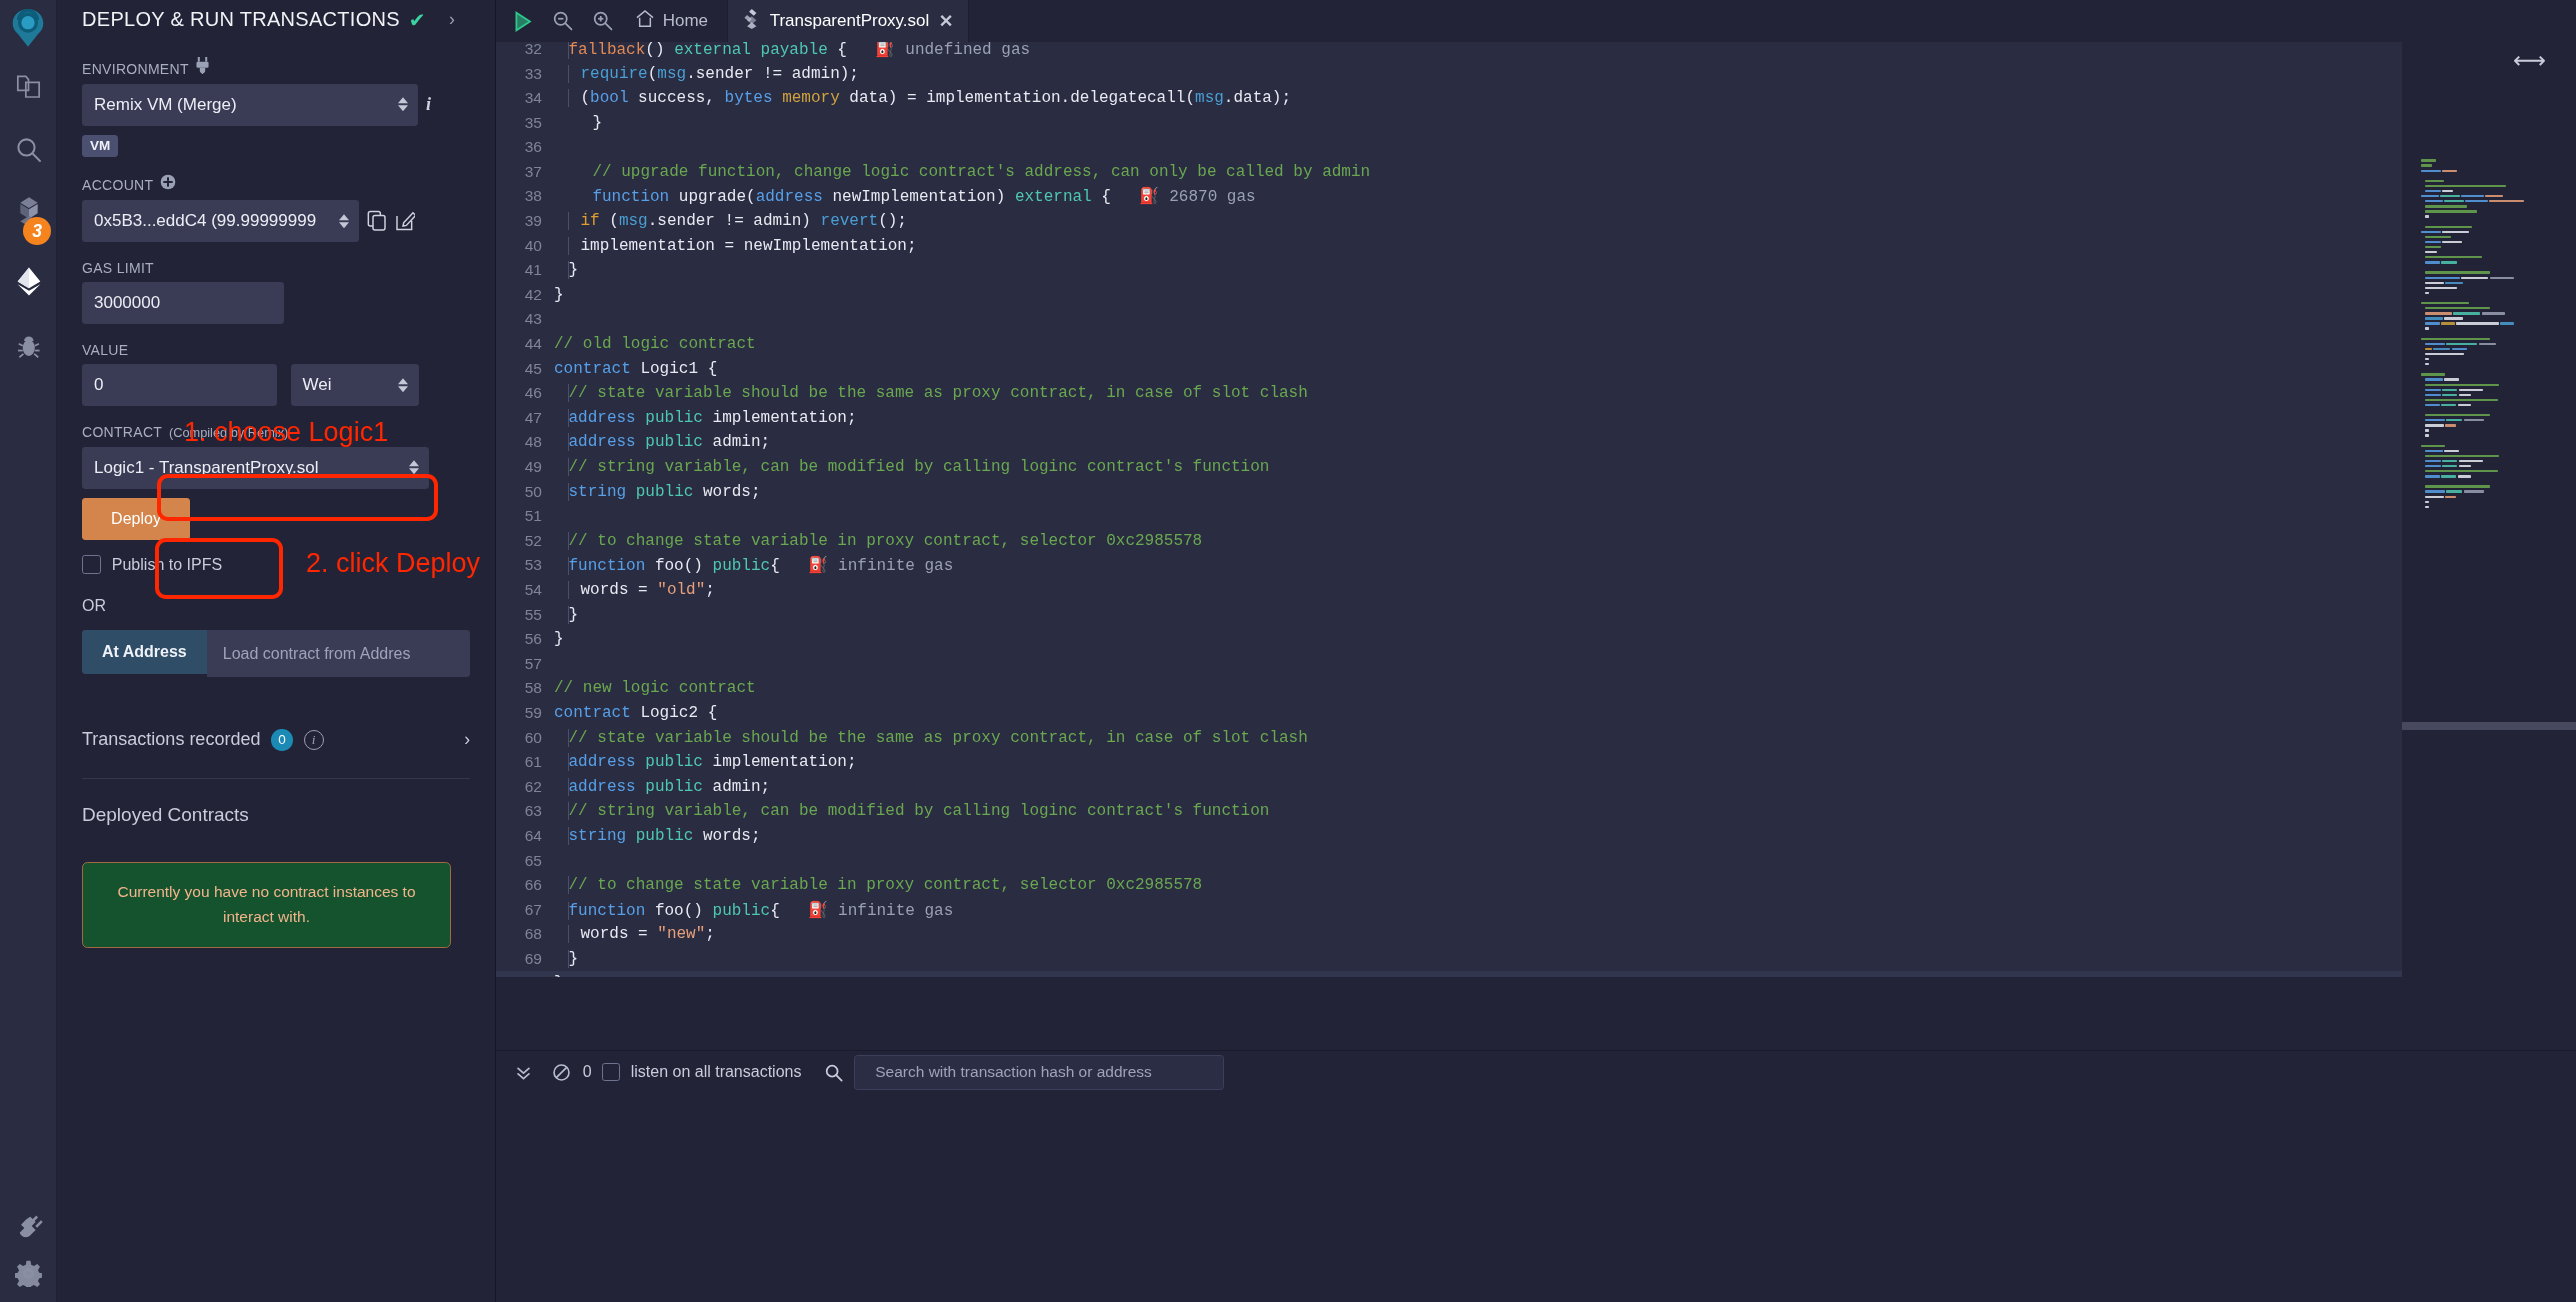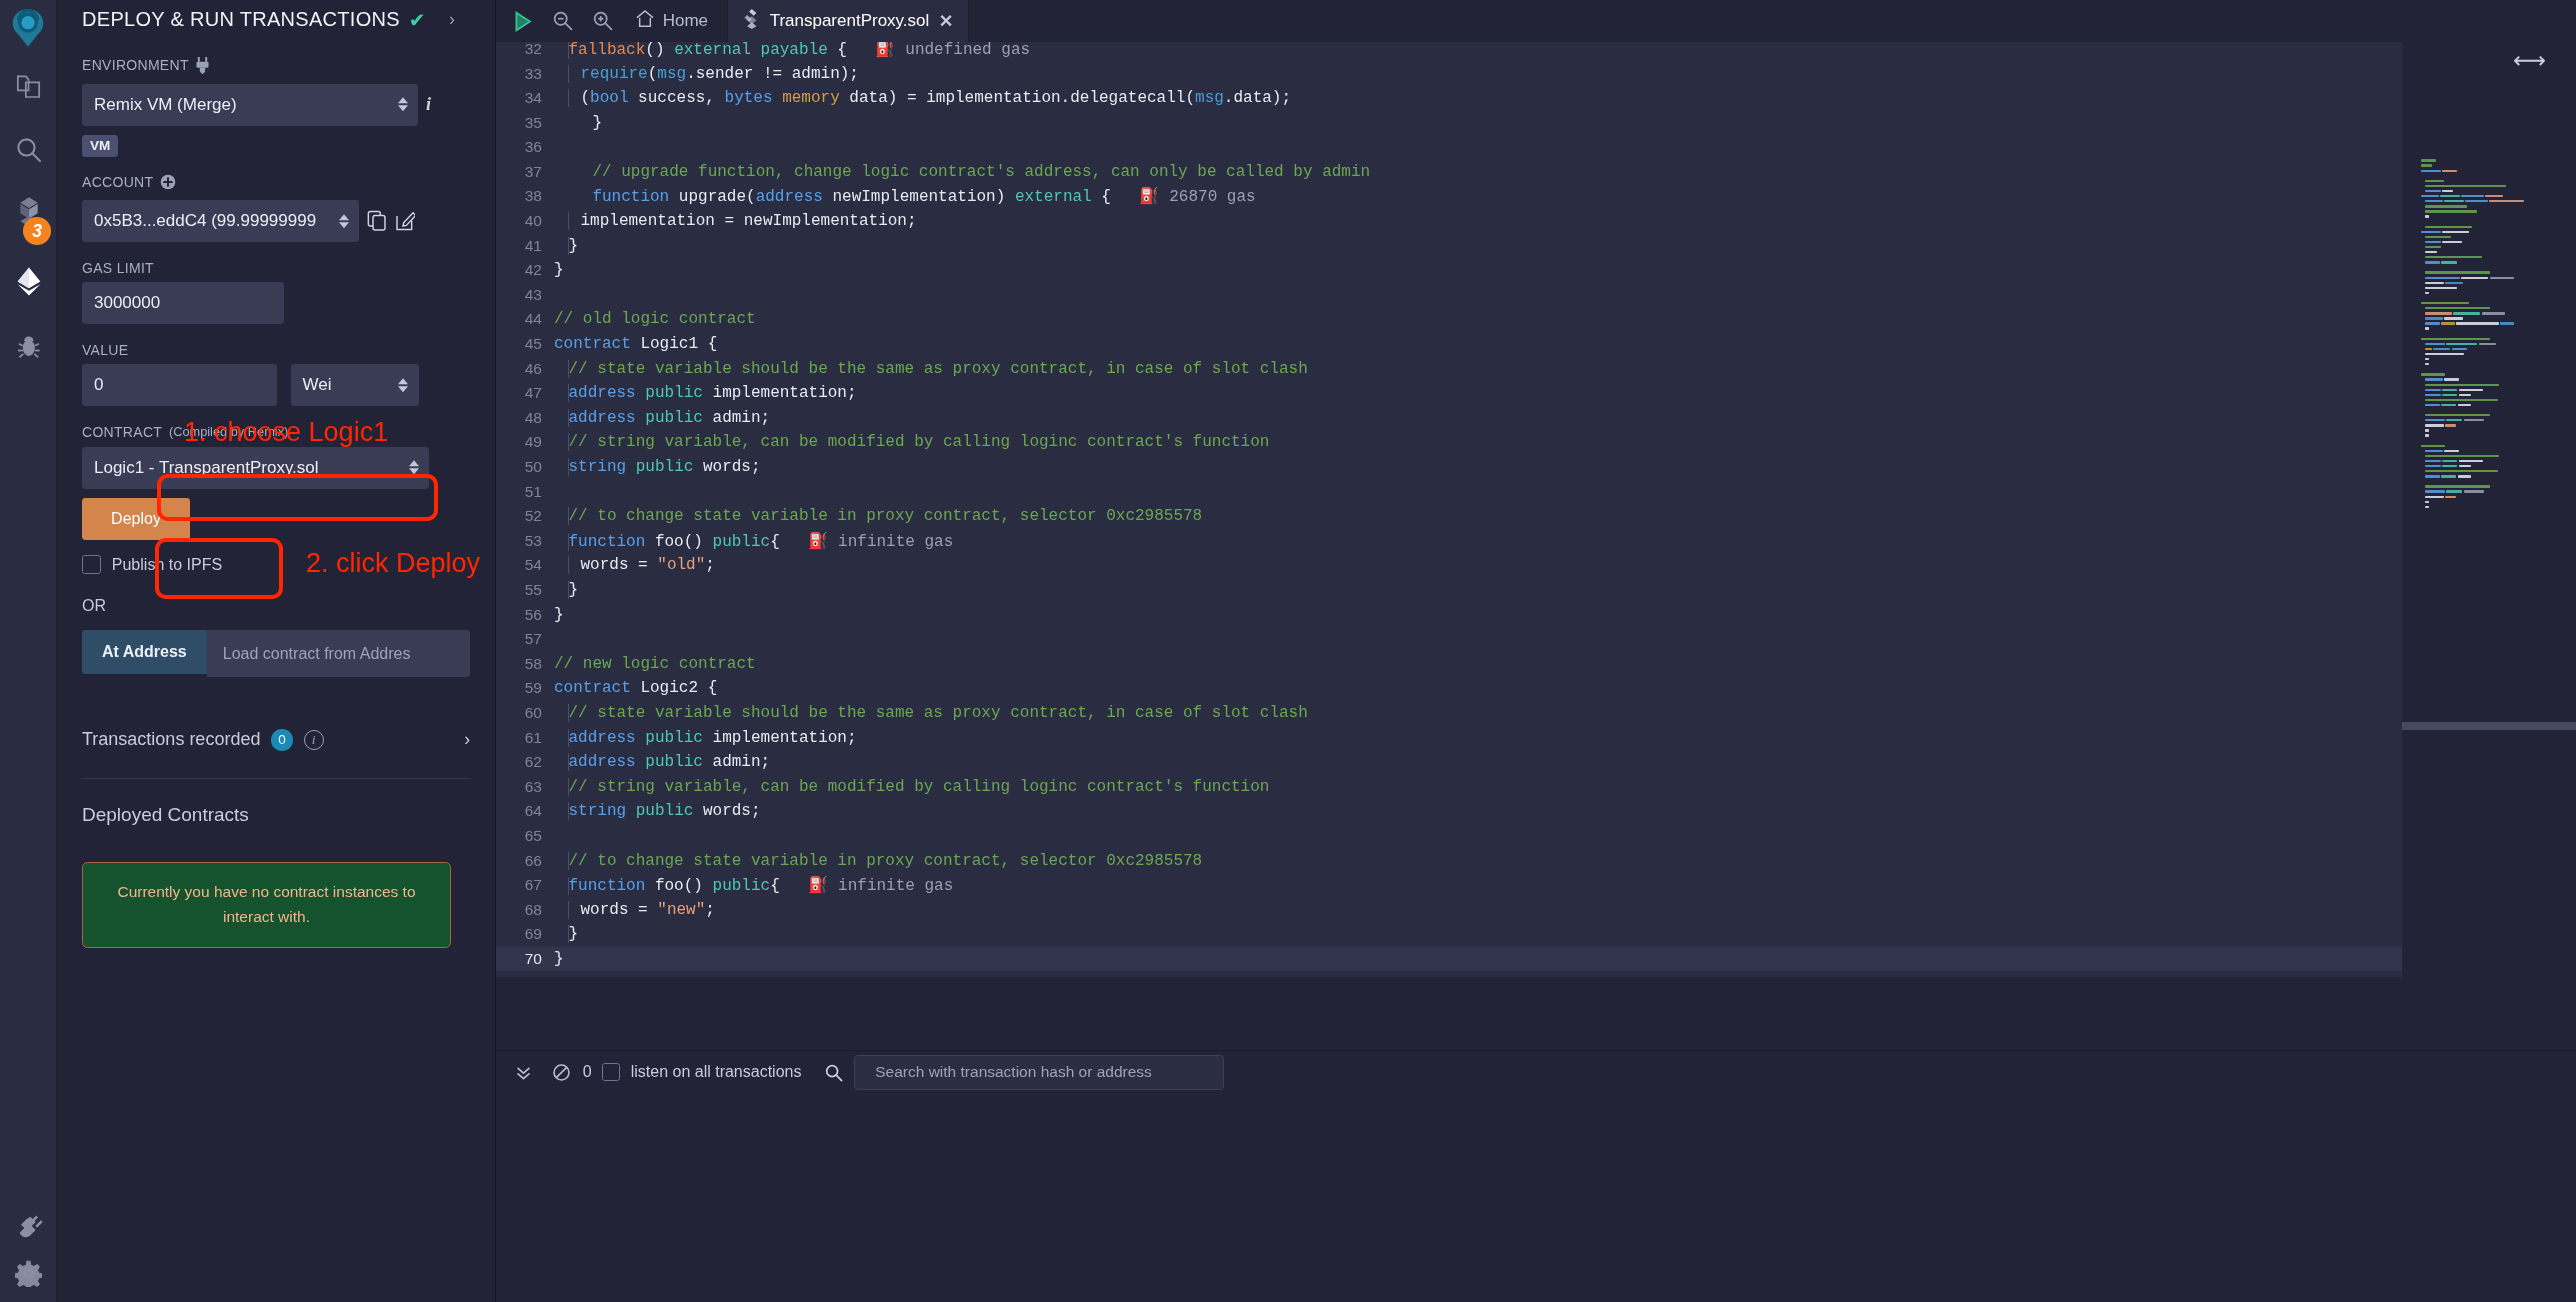--- a/index.html
+++ b/index.html
@@ -47,21 +47,21 @@
   #panel-title {
     color: #f2f3f7; font-size: 20px; letter-spacing: 0.3px; white-space: nowrap;
   }
   .chk { color: #3ad29f; font-size: 20px; line-height: 1; }
   .chev-r { color: #9aa0b5; font-size: 17.5px; margin-left: 15px; }
 
   #panel-body { padding: 0 25px; }
 
   .field-label {
     color: #a9aec1; font-size: 14px; letter-spacing: 0.3px;
-    margin-top: 17.5px; margin-bottom: 6.7px; display: flex; align-items: flex-start; gap: 6.7px;
+    margin-top: 17.5px; margin-bottom: 6.7px; display: flex; align-items: flex-end; gap: 6.7px;
   }
   .field-label .sub { color: #a9aec1; font-size: 12.8px; letter-spacing: 0; }
 
   .sel-wrap { position: relative; display: flex; align-items: center; gap: 8px; }
   .sel {
     background: #3a3c55; border: none; border-radius: 3.4px;
     height: 42px; color: #eceef5; font-size: 17px;
     display: flex; align-items: center; padding: 0 31px 0 12px;
     position: relative; white-space: nowrap; overflow: hidden;
   }
@@ -488,20 +488,21 @@
 
     <div id="editor">
       <div id="code-scroll" style="margin-top: -5.4px;">
           <div class="cline"><div class="ln">32</div><div class="ctext"><span style="border-left: 0.7px solid rgb(75, 79, 107); margin-left: 13.5px;"></span><span class="t-orange">fallback</span><span class="t-plain">() </span><span class="t-kw2">external payable</span><span class="t-plain"> {</span><span class="t-gas">   ⛽ undefined gas</span></div></div>
           <div class="cline"><div class="ln">33</div><div class="ctext"><span style="border-left: 0.7px solid rgb(75, 79, 107); margin-left: 13.5px; padding-left: 12px;"></span><span class="t-msg">require</span><span class="t-plain">(</span><span class="t-msg">msg</span><span class="t-plain">.sender != admin);</span></div></div>
           <div class="cline"><div class="ln">34</div><div class="ctext"><span style="border-left: 0.7px solid rgb(75, 79, 107); margin-left: 13.5px; padding-left: 12px;"></span><span class="t-plain">(</span><span class="t-kw">bool</span><span class="t-plain"> success, </span><span class="t-kw">bytes</span><span class="t-plain"> </span><span class="t-mem">memory</span><span class="t-plain"> data) = implementation.delegatecall(</span><span class="t-msg">msg</span><span class="t-plain">.data);</span></div></div>
           <div class="cline"><div class="ln">35</div><div class="ctext"><span>    </span><span class="t-plain">}</span></div></div>
           <div class="cline"><div class="ln">36</div><div class="ctext"><span></span></div></div>
           <div class="cline"><div class="ln">37</div><div class="ctext"><span>    </span><span class="t-cmt">// upgrade function, change logic contract's address, can only be called by admin</span></div></div>
           <div class="cline"><div class="ln">38</div><div class="ctext"><span>    </span><span class="t-kw">function</span><span class="t-plain"> upgrade(</span><span class="t-kw">address</span><span class="t-plain"> newImplementation) </span><span class="t-kw2">external</span><span class="t-plain"> {</span><span class="t-gas">   ⛽ 26870 gas</span></div></div>
+          <div class="cline"><div class="ln">39</div><div class="ctext"><span style="border-left: 0.7px solid rgb(75, 79, 107); margin-left: 13.5px; padding-left: 12px;"></span><span class="t-if">if</span><span class="t-plain"> (</span><span class="t-msg">msg</span><span class="t-plain">.sender != admin) </span><span class="t-msg">revert</span><span class="t-plain">();</span></div></div>
           <div class="cline"><div class="ln">40</div><div class="ctext"><span style="border-left: 0.7px solid rgb(75, 79, 107); margin-left: 13.5px; padding-left: 12px;"></span><span class="t-plain">implementation = newImplementation;</span></div></div>
           <div class="cline"><div class="ln">41</div><div class="ctext"><span style="border-left: 0.7px solid rgb(75, 79, 107); margin-left: 13.5px;"></span><span class="t-plain">}</span></div></div>
           <div class="cline"><div class="ln">42</div><div class="ctext"><span></span><span class="t-plain">}</span></div></div>
           <div class="cline"><div class="ln">43</div><div class="ctext"><span></span></div></div>
           <div class="cline"><div class="ln">44</div><div class="ctext"><span></span><span class="t-cmt">// old logic contract</span></div></div>
           <div class="cline"><div class="ln">45</div><div class="ctext"><span></span><span class="t-kw">contract</span><span class="t-plain"> Logic1 {</span></div></div>
           <div class="cline"><div class="ln">46</div><div class="ctext"><span style="border-left: 0.7px solid rgb(75, 79, 107); margin-left: 13.5px;"></span><span class="t-cmt">// state variable should be the same as proxy contract, in case of slot clash</span></div></div>
           <div class="cline"><div class="ln">47</div><div class="ctext"><span style="border-left: 0.7px solid rgb(75, 79, 107); margin-left: 13.5px;"></span><span class="t-kw">address</span><span class="t-plain"> </span><span class="t-kw2">public</span><span class="t-plain"> implementation;</span></div></div>
           <div class="cline"><div class="ln">48</div><div class="ctext"><span style="border-left: 0.7px solid rgb(75, 79, 107); margin-left: 13.5px;"></span><span class="t-kw">address</span><span class="t-plain"> </span><span class="t-kw2">public</span><span class="t-plain"> admin;</span></div></div>
           <div class="cline"><div class="ln">49</div><div class="ctext"><span style="border-left: 0.7px solid rgb(75, 79, 107); margin-left: 13.5px;"></span><span class="t-cmt">// string variable, can be modified by calling loginc contract's function</span></div></div>

